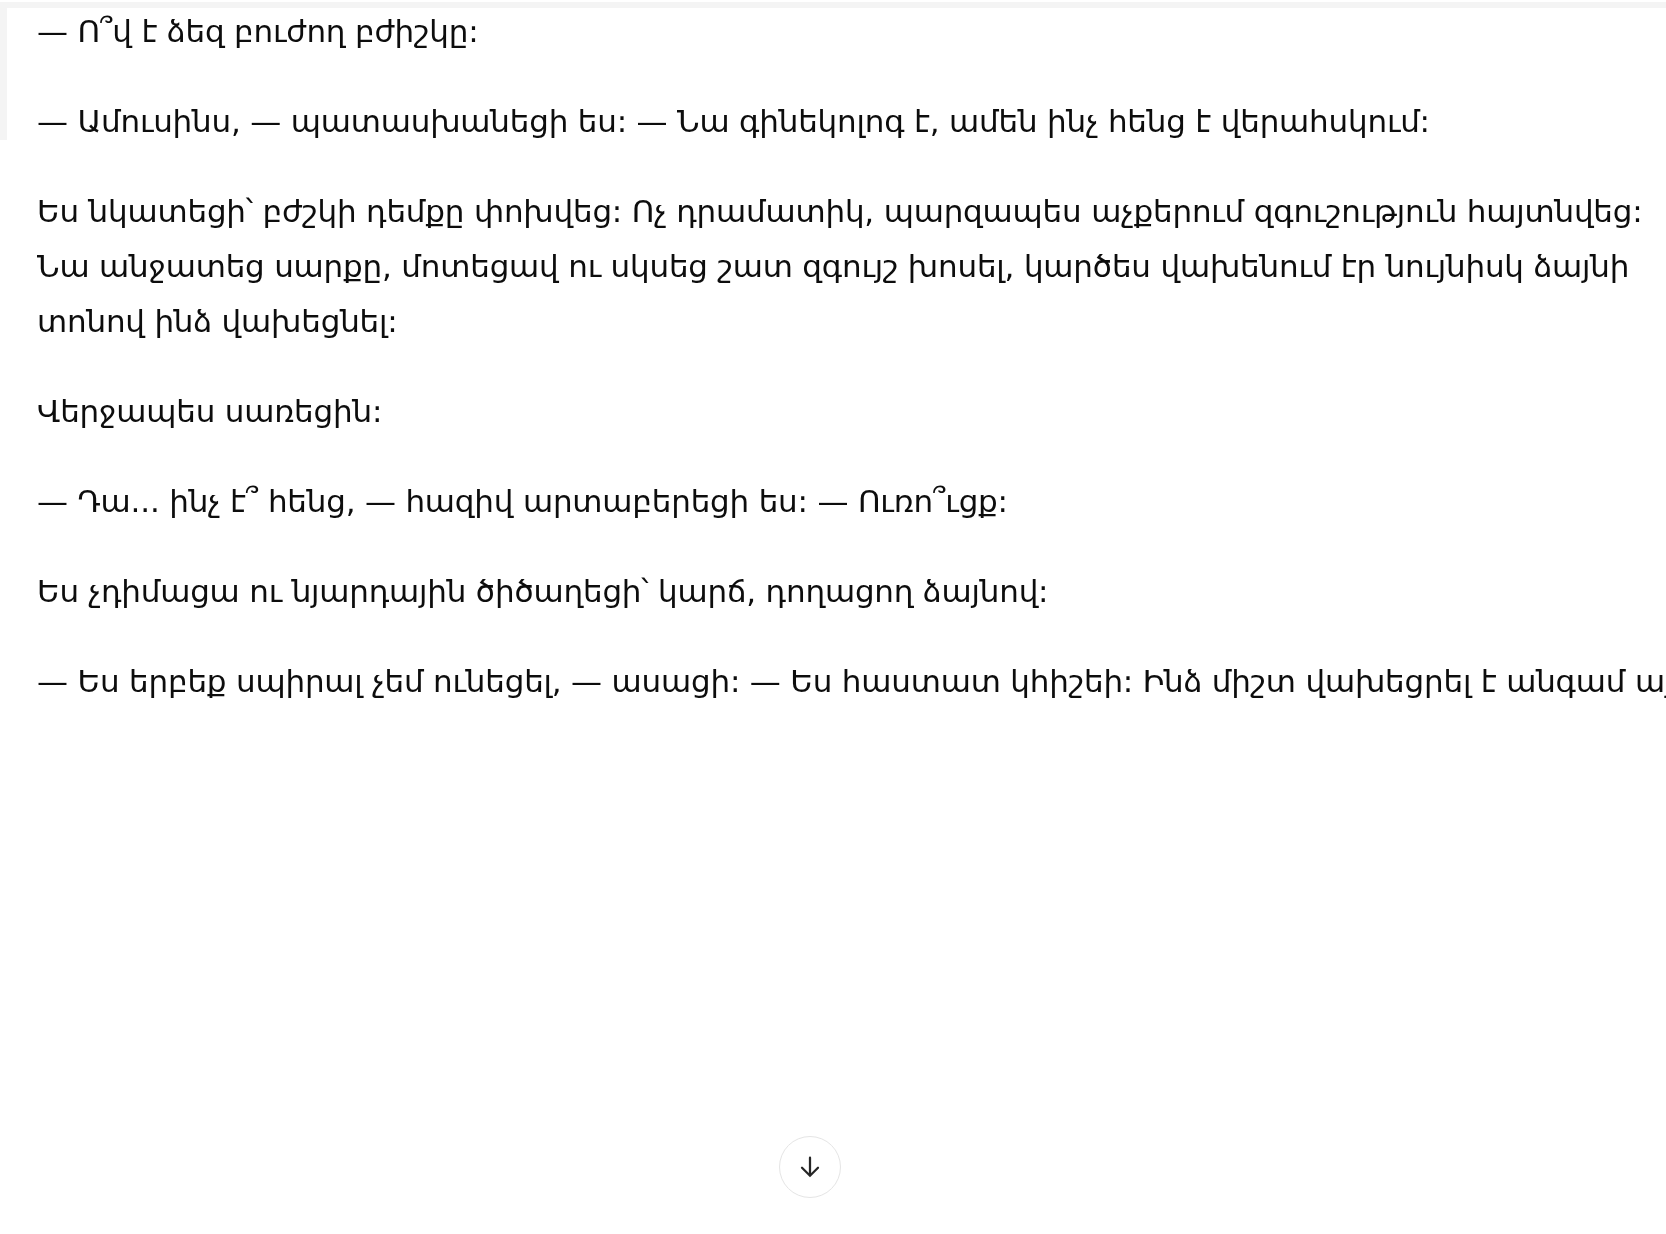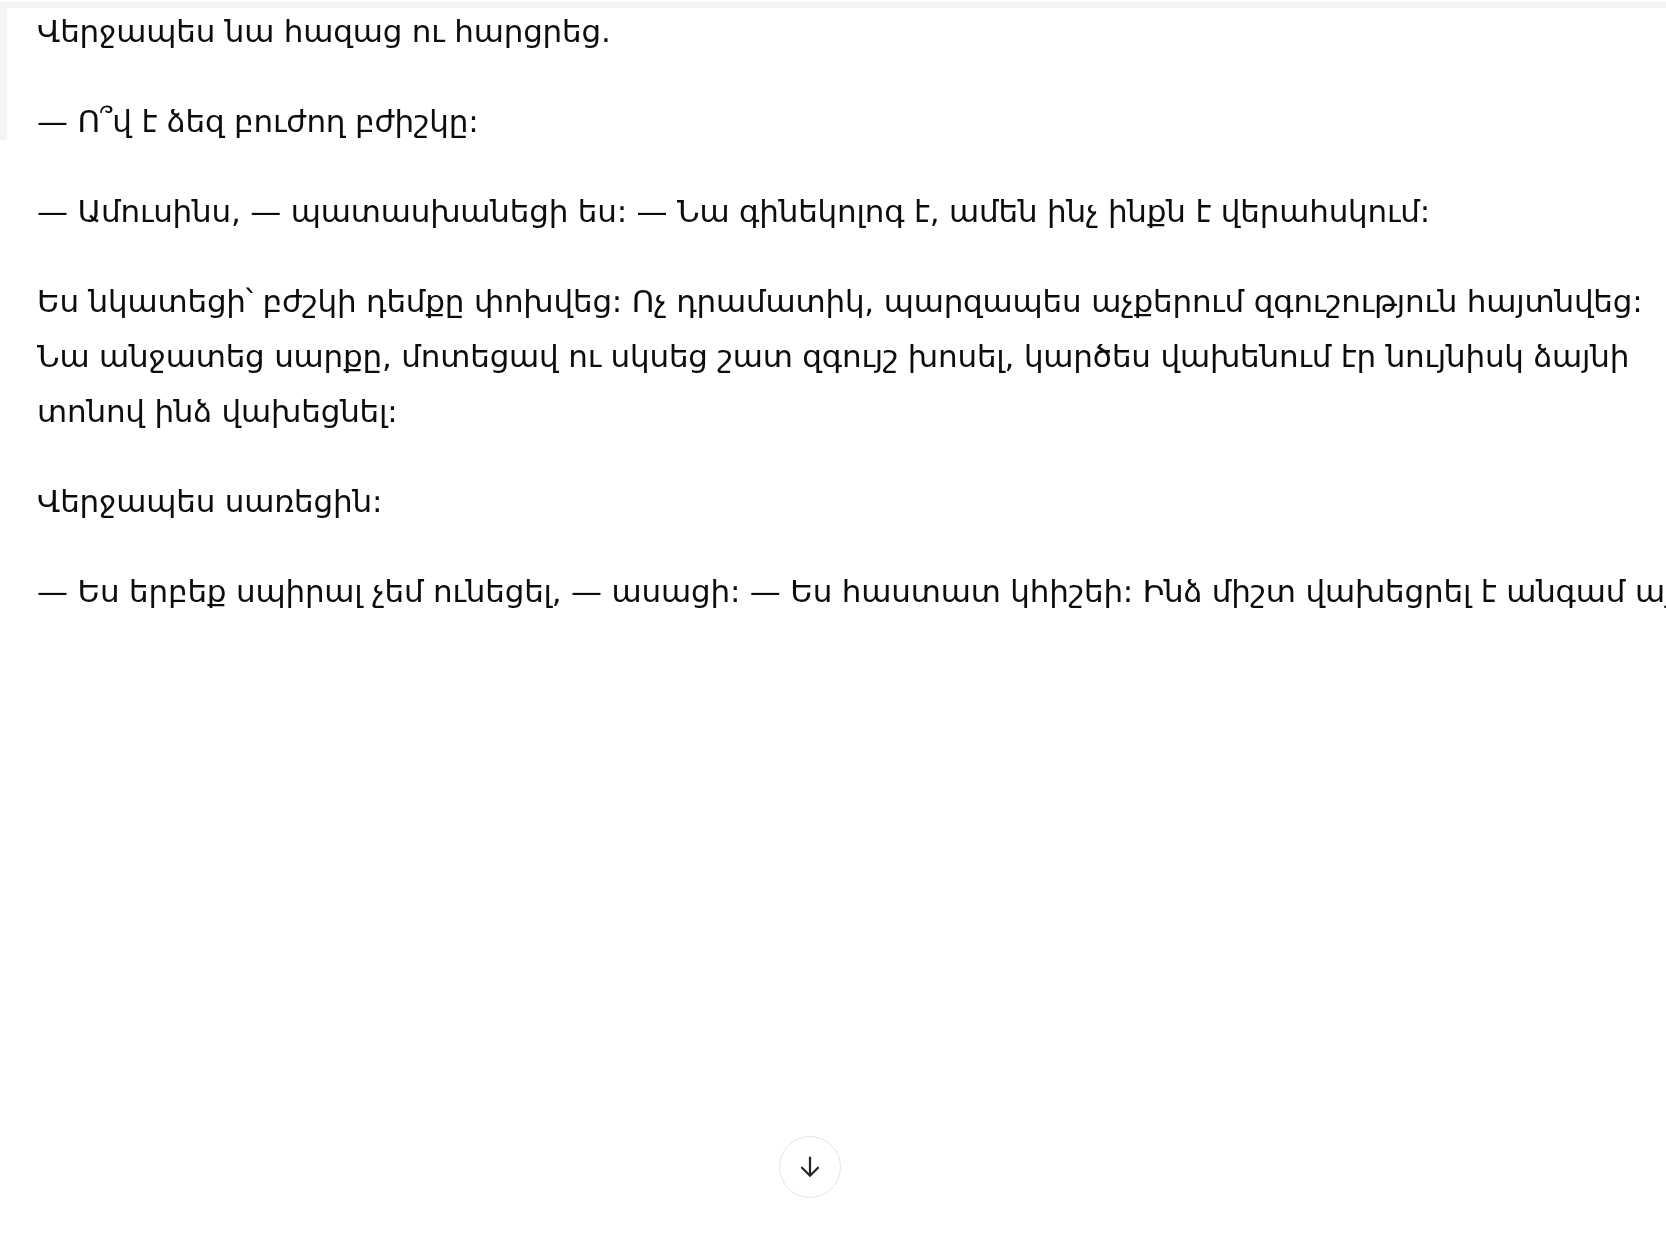--- a/index.html
+++ b/index.html
@@ -66,27 +66,28 @@
     display: block;
   }
 </style>
 </head>
 <body>
 
 <div class="top-divider"></div>
 <div class="left-edge-strip"></div>
 
 <div class="transcript">
-  <p class="para">Վերջապես նա հազաց ու հարցրեց.</p>
   <p class="para">— Ո՞վ է ձեզ բուժող բժիշկը:</p>
-  <p class="para">— Ամուսինս, — պատասխանեցի ես: — Նա գինեկոլոգ է, ամեն ինչ ինքն է վերահսկում:</p>
+  <p class="para">— Ամուսինս, — պատասխանեցի ես: — Նա գինեկոլոգ է, ամեն ինչ հենց է վերահսկում:</p>
   <p class="para">Ես նկատեցի՝ բժշկի դեմքը փոխվեց: Ոչ դրամատիկ, պարզապես աչքերում զգուշություն հայտնվեց:
 Նա անջատեց սարքը, մոտեցավ ու սկսեց շատ զգույշ խոսել, կարծես վախենում էր նույնիսկ ձայնի
 տոնով ինձ վախեցնել:</p>
   <p class="para">Վերջապես սառեցին:</p>
+  <p class="para">— Դա... ինչ է՞ հենց, — հազիվ արտաբերեցի ես: — Ուռո՞ւցք:</p>
+  <p class="para">Ես չդիմացա ու նյարդային ծիծաղեցի՝ կարճ, դողացող ձայնով:</p>
   <p class="para">— Ես երբեք սպիրալ չեմ ունեցել, — ասացի: — Ես հաստատ կհիշեի: Ինձ միշտ վախեցրել է անգամ այդ</p>
 </div>
 
 <button class="scroll-btn">
   <span>
     <svg width="30" height="30" viewBox="0 0 24 24" fill="none">
       <path d="M12 4.5 V18.5 M5.6 12.6 L12 19 L18.4 12.6" stroke="#262626" stroke-width="1.8" stroke-linecap="round" stroke-linejoin="miter" fill="none"></path>
     </svg>
   </span>
 </button>

